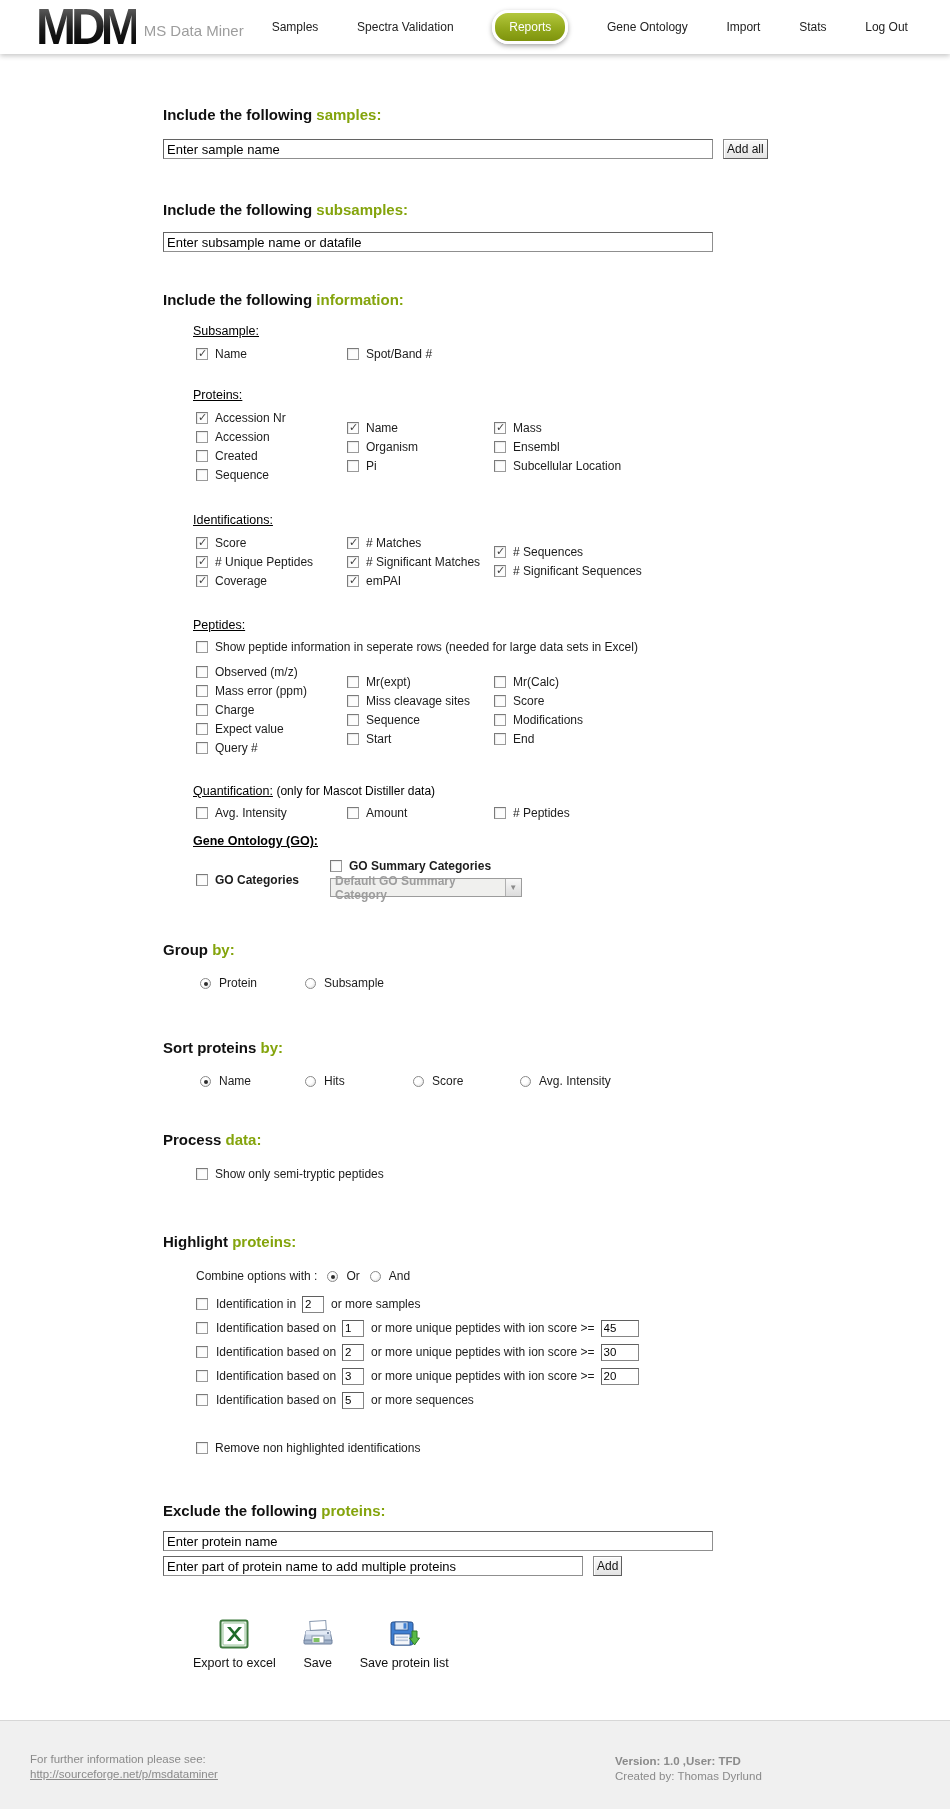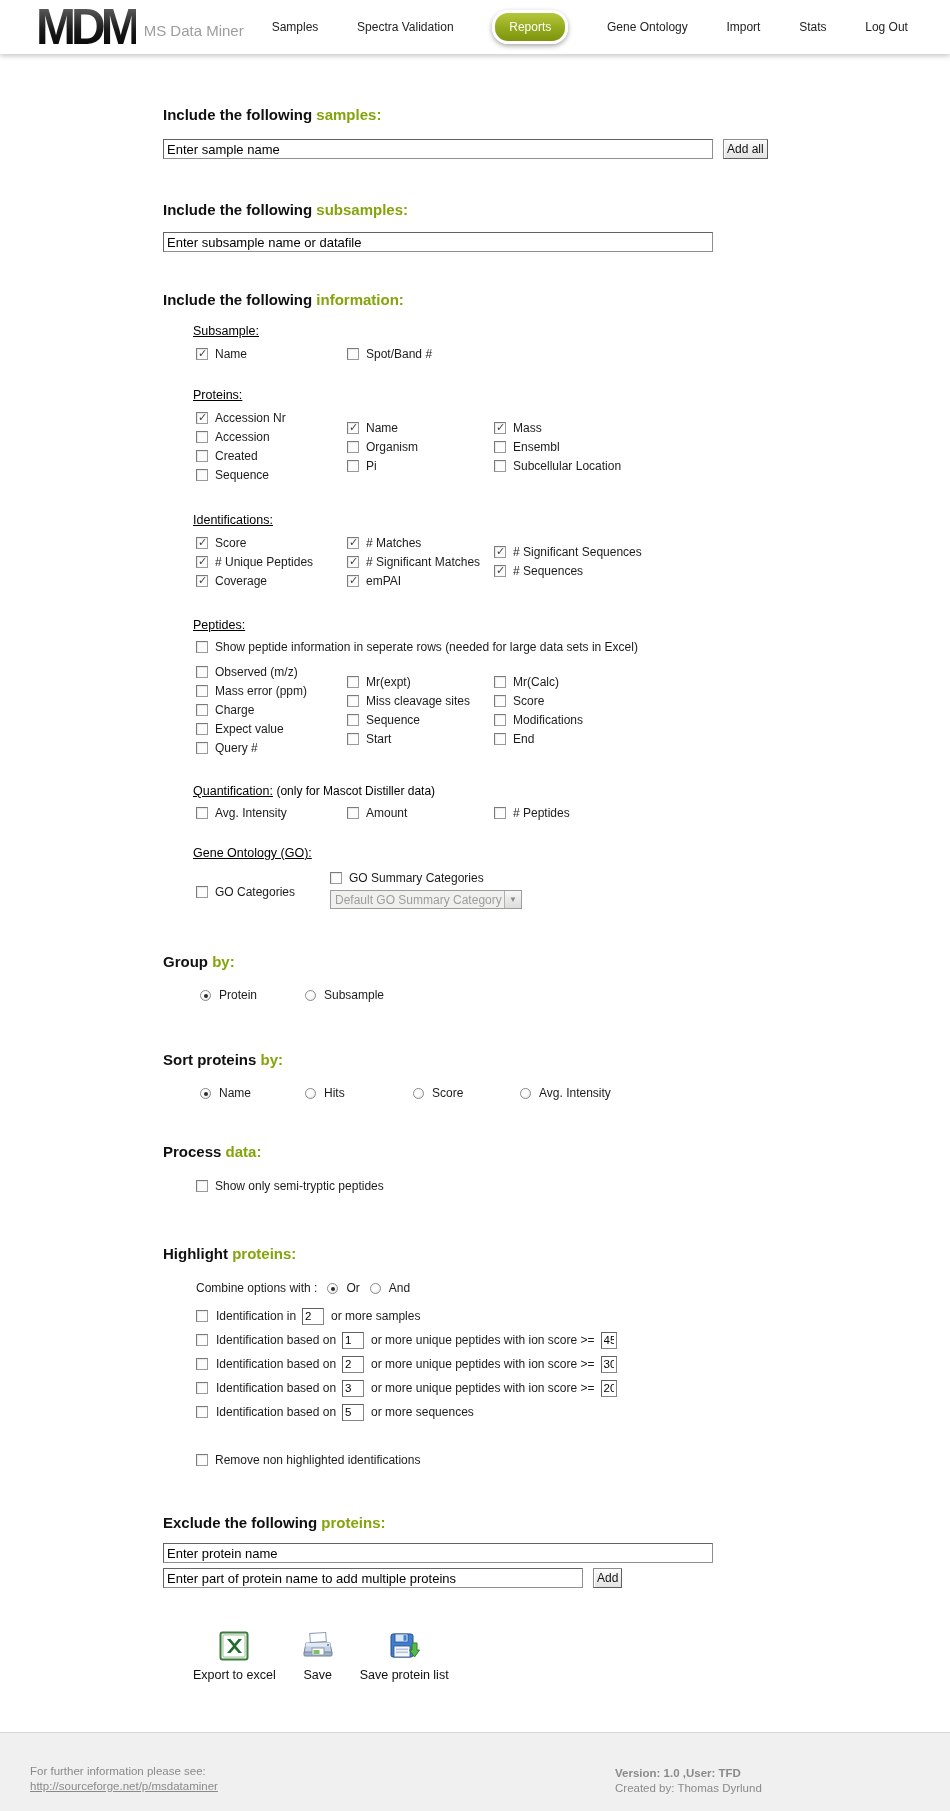--- a/index.html
+++ b/index.html
@@ -59,21 +59,21 @@
            border-radius:50%; background:#2c2c2c; }
 
   .select { width:192px; height:19px; border:1px solid #9c9c9c; background:#f0f0ee; color:#9d9d9d;
             font-size:12px; display:flex; align-items:center; padding-left:4px; margin-top:3px; }
   .select .arrow-btn { margin-left:auto; width:17px; align-self:stretch;
             background:linear-gradient(180deg,#f7f7f7,#dcdcdc); border-left:1px solid #b0b0b0;
             display:flex; align-items:center; justify-content:center; color:#8b8b8b; font-size:8px; }
 
   .num { height:17px; border:1px solid #858585; border-top-color:#5f5f5f; border-left-color:#5f5f5f;
          font-family:"Liberation Sans",sans-serif; font-size:11.5px; padding:0 2px; }
-  .w1 { width:22px; } .w2 { width:16px; }
+  .w1 { width:22px; } .w2 { width:38px; }
   .hrow { display:flex; align-items:center; height:24px; font-size:12px; }
   .hrow .box { margin-right:8px; }
   .hrow .t { margin-right:6px; white-space:nowrap; }
   .hrow .num { margin-right:7px; }
 
   
   .actions { display:flex; margin-left:30px; margin-top:43px; align-items:flex-end; }
   .action { display:flex; flex-direction:column; align-items:center; margin-right:26px; cursor:pointer; }
   .action .alabel { font-size:12.5px; margin-top:3px; color:#111; white-space:nowrap; }
 
@@ -216,25 +216,25 @@
               <span># Significant Matches</span>
             </div>
           <div class="cb">
               <span class="box checked"></span>
               <span>emPAI</span>
             </div>
         </div>
         <div class="c3 off9">
           <div class="cb">
               <span class="box checked"></span>
+              <span># Sequences</span>
+            </div>
+          <div class="cb">
+              <span class="box checked"></span>
               <span># Significant Sequences</span>
-            </div>
-          <div class="cb">
-              <span class="box checked"></span>
-              <span># Sequences</span>
             </div>
         </div>
       </div>
     </div>
 
     <div class="indent30" style="margin-top:28px;">
       <div class="gtitle">Peptides:</div>
       <div style="margin-left:3px; margin-top:5px;">
         <div class="cb">
             <span class="box"></span>
@@ -320,21 +320,21 @@
         </div>
         <div class="c3">
           <div class="cb">
               <span class="box"></span>
               <span># Peptides</span>
             </div>
         </div>
       </div>
     </div>
 
-    <div class="indent30" style="margin-top:24px;">
+    <div class="indent30" style="margin-top:12px;font-weight:bold;">
       <div class="gtitle">Gene Ontology (GO):</div>
       <div class="cols" style="margin-left:3px; margin-top:8px;">
         <div style="width:134px; padding-top:14px;">
           <div class="cb">
               <span class="box"></span>
               <span>GO Categories</span>
             </div>
         </div>
         <div>
           <div class="cb">

